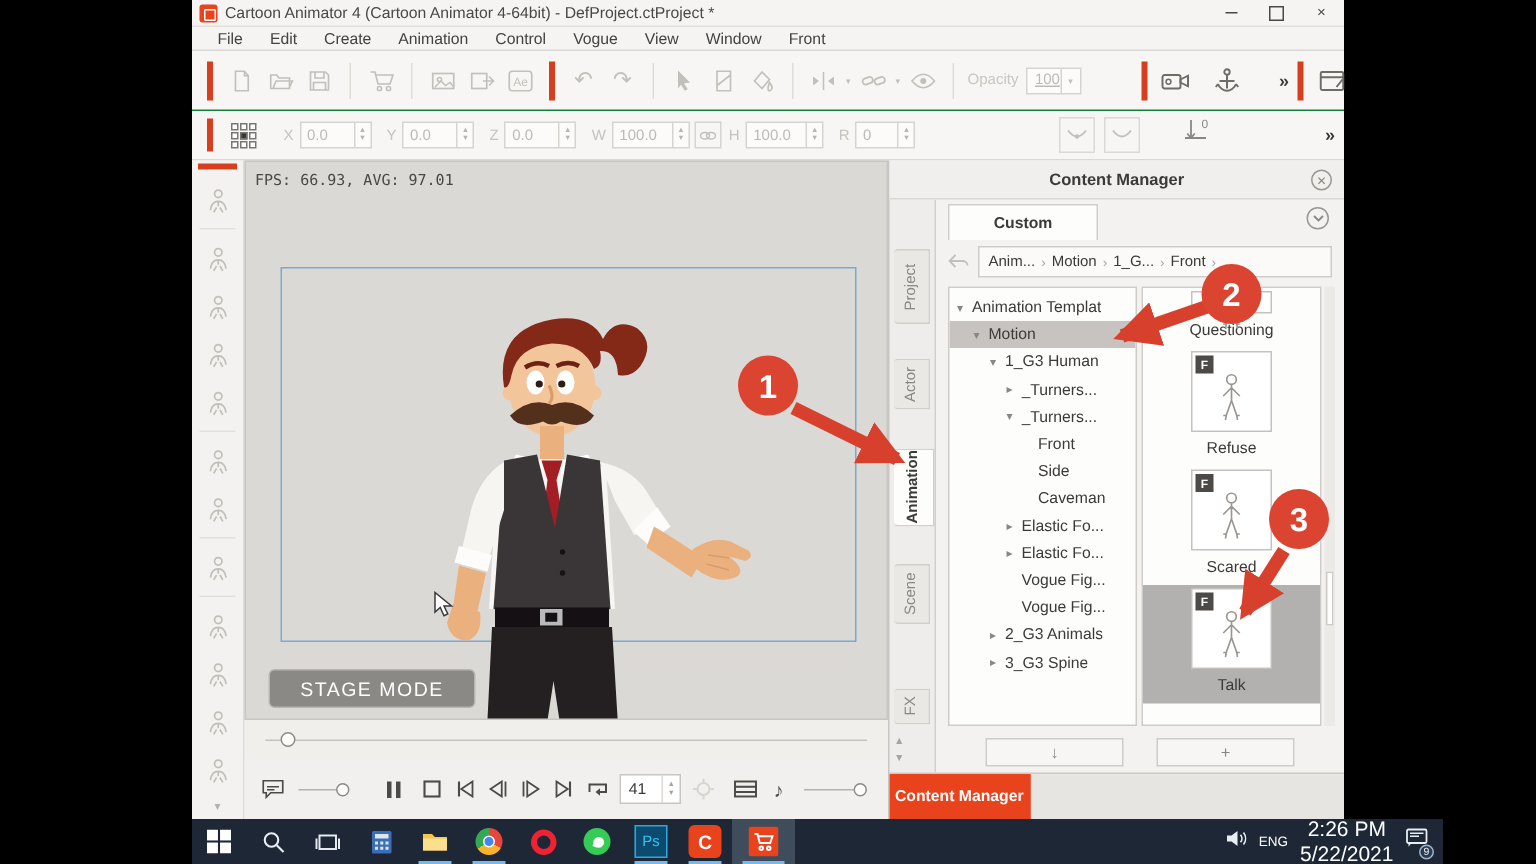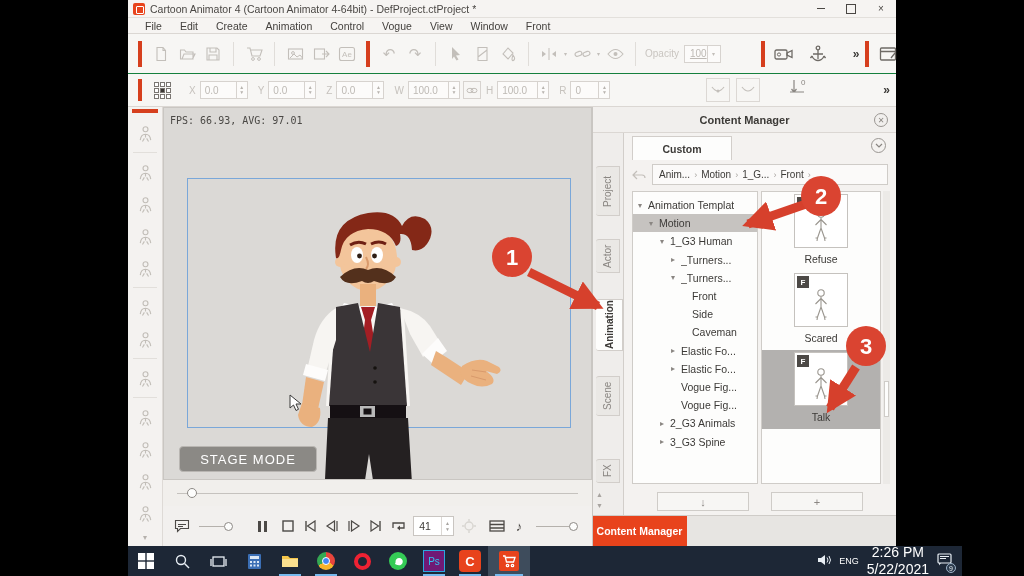--- a/index.html
+++ b/index.html
@@ -142,21 +142,21 @@
   .taskbar { position:absolute; left:0; bottom:0; width:834px; height:30px; background:#1d2736; display:flex; align-items:stretch; }
   .tb-cell { width:36px; display:flex; align-items:center; justify-content:center; position:relative; }
   .tb-cell.running::after { content:""; position:absolute; bottom:0; left:7px; right:7px; height:2px; background:#76b9ed; }
   .tb-cell.active-app { width:42px; background:#41506178; background:#3e4c5c; }
   .tray { margin-left:auto; display:flex; align-items:center; gap:8px; padding-right:10px; color:#fff; }
   .tray-lang { font-size:9px; }
   .tray-clock { text-align:center; font-size:14px; line-height:1.25; }
   .tray-notif { position:relative; color:#e8eef4; }
   .notif-badge { position:absolute; right:-4px; bottom:-3px; width:10px; height:10px; border-radius:50%; background:#2b3a4c; border:1px solid #9fb4c8; font-size:7px; display:flex; align-items:center; justify-content:center; }
 
-  .ps-tile { width:22px; height:22px; background:#701a75; border:1px solid #2ba8e0; color:#31c5f0; font-size:10px; font-weight:normal; display:flex; align-items:center; justify-content:center; }
+  .ps-tile { width:22px; height:22px; background:#0c4a6e; border:1px solid #2ba8e0; color:#31c5f0; font-size:10px; font-weight:normal; display:flex; align-items:center; justify-content:center; }
   .cta-tile { width:22px; height:22px; background:#e8431c; border-radius:4px; color:#fff; font-size:13px; font-weight:bold; display:flex; align-items:center; justify-content:center; }
 
   .annot { position:absolute; left:0; top:0; pointer-events:none; z-index:40; }
 </style>
 </head>
 <body>
 
 <div class="stage">
   <div class="screen">
 
@@ -704,20 +704,31 @@
                       <span class="caret">▸</span>
                       <span class="tree-label">2_G3 Animals</span>
                     </div>
                     <div class="tree-row" style="padding-left: 27px;">
                       <span class="caret">▸</span>
                       <span class="tree-label">3_G3 Spine</span>
                     </div>
                   </div>
                 <div class="thumb-panel">
                     <div class="thumb-cell">
+                      <div class="thumb-box partial">
+                        <span class="fig"><svg viewBox="0 0 24 34" width="24" height="34">
+                            <g fill="none" stroke="#9a968f" stroke-width="1.1">
+                              <circle cx="12" cy="5" r="3.2"></circle>
+                              <path d="M12 8.5V19 M12 10.5L6.5 16 M12 10.5L17.5 16 M12 19L8.5 29L8 32 M12 19L15.5 29L16 32 M8.5 29h-2 M15.5 29h2"></path>
+                            </g>
+                          </svg></span>
+                      </div>
+                      <div class="thumb-label">Questioning</div>
+                    </div>
+                    <div class="thumb-cell">
                       <div class="thumb-box">
                         <span class="f-badge">F</span>
                         <span class="fig"><svg viewBox="0 0 24 34" width="24" height="34">
                             <g fill="none" stroke="#9a968f" stroke-width="1.1">
                               <circle cx="12" cy="5" r="3.2"></circle>
                               <path d="M12 8.5V19 M12 10.5L6.5 16 M12 10.5L17.5 16 M12 19L8.5 29L8 32 M12 19L15.5 29L16 32 M8.5 29h-2 M15.5 29h2"></path>
                             </g>
                           </svg></span>
                       </div>
                       <div class="thumb-label">Refuse</div>

